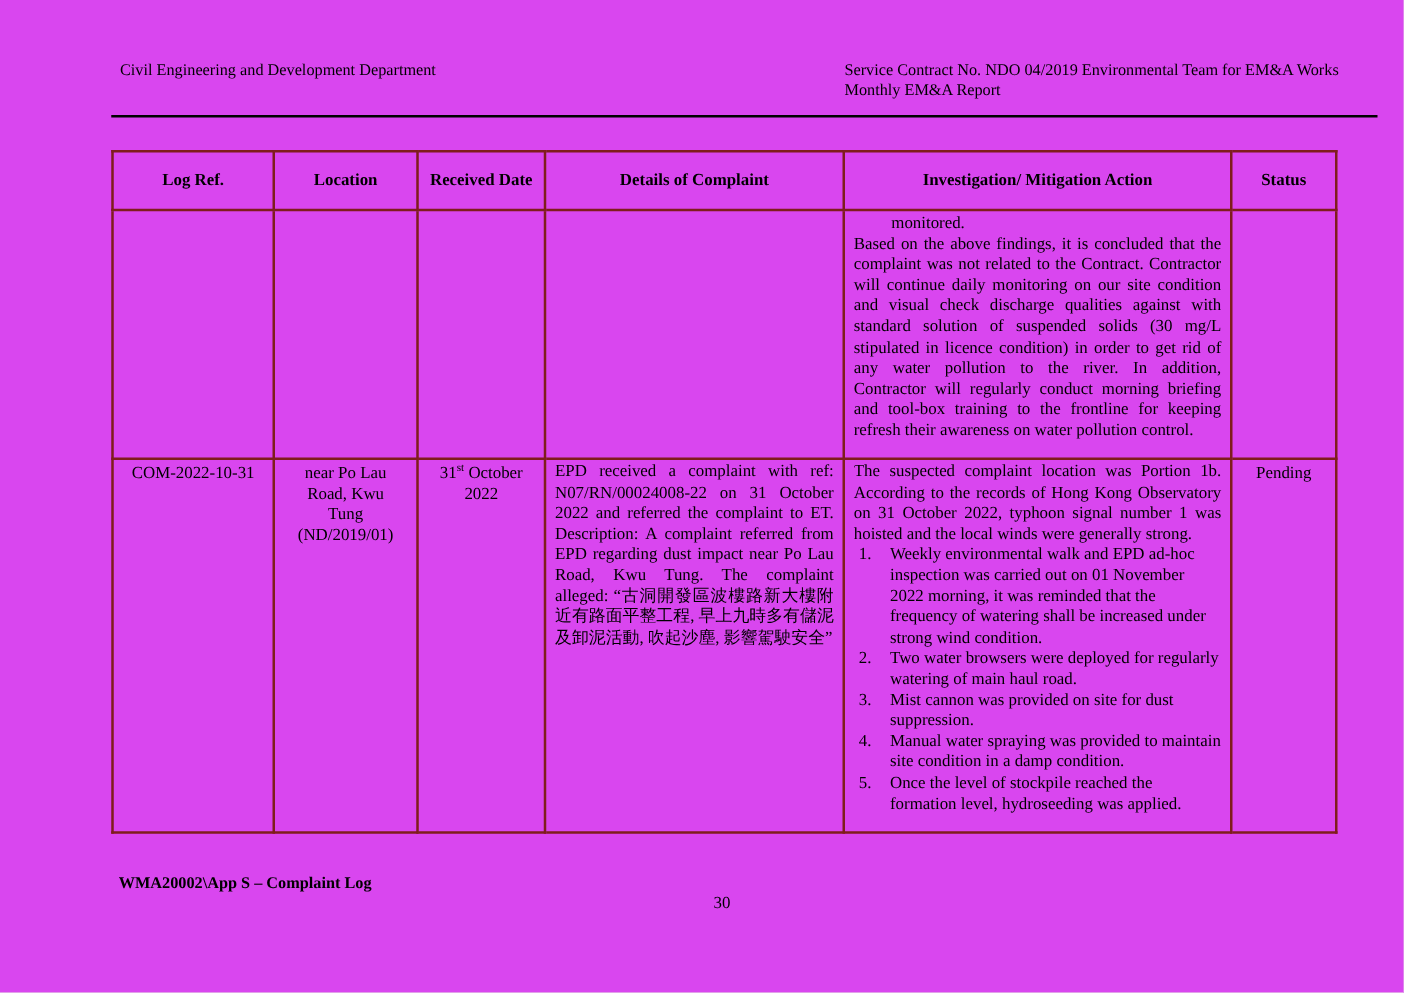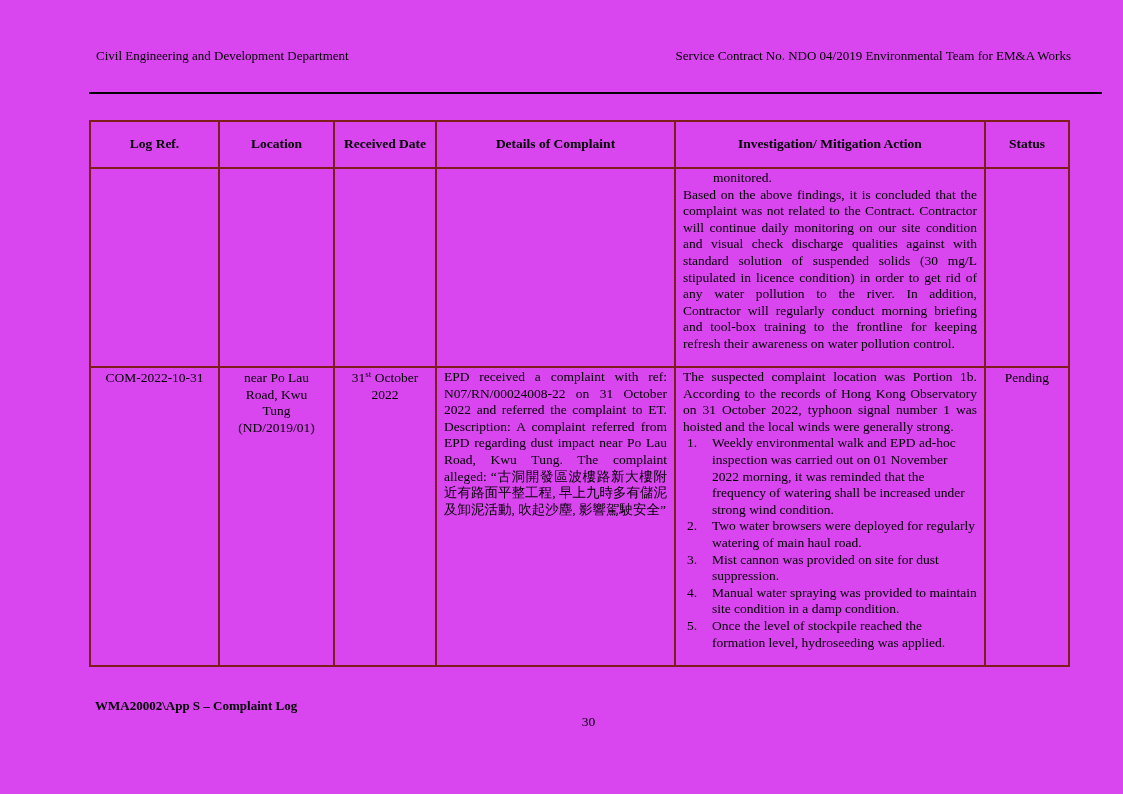--- a/index.html
+++ b/index.html
@@ -95,35 +95,36 @@
   
   .ftr-left {
     position: absolute;
     left: 95px;
     top: 698px;
     font-size: 13px;
     font-weight: bold;
   }
   .ftr-page {
     position: absolute;
-    left: 98px;
+    left: 87px;
     width: 981px;
     top: 714px;
     text-align: center;
     font-size: 13.5px;
   }
 </style>
 </head>
 <body>
 
 <div class="page">
 
   <div class="hdr-left">Civil Engineering and Development Department</div>
   <div class="hdr-right">
     <div>Service Contract No. NDO 04/2019 Environmental Team for EM&amp;A Works</div>
+    <div>Monthly EM&amp;A Report</div>
   </div>
   <div class="hdr-rule"></div>
 
   <div class="log-table-wrap">
     <table class="log-table">
       <colgroup>
         <col style="width:129px">
           <col style="width:115px">
           <col style="width:102px">
         <col style="width:239px">

